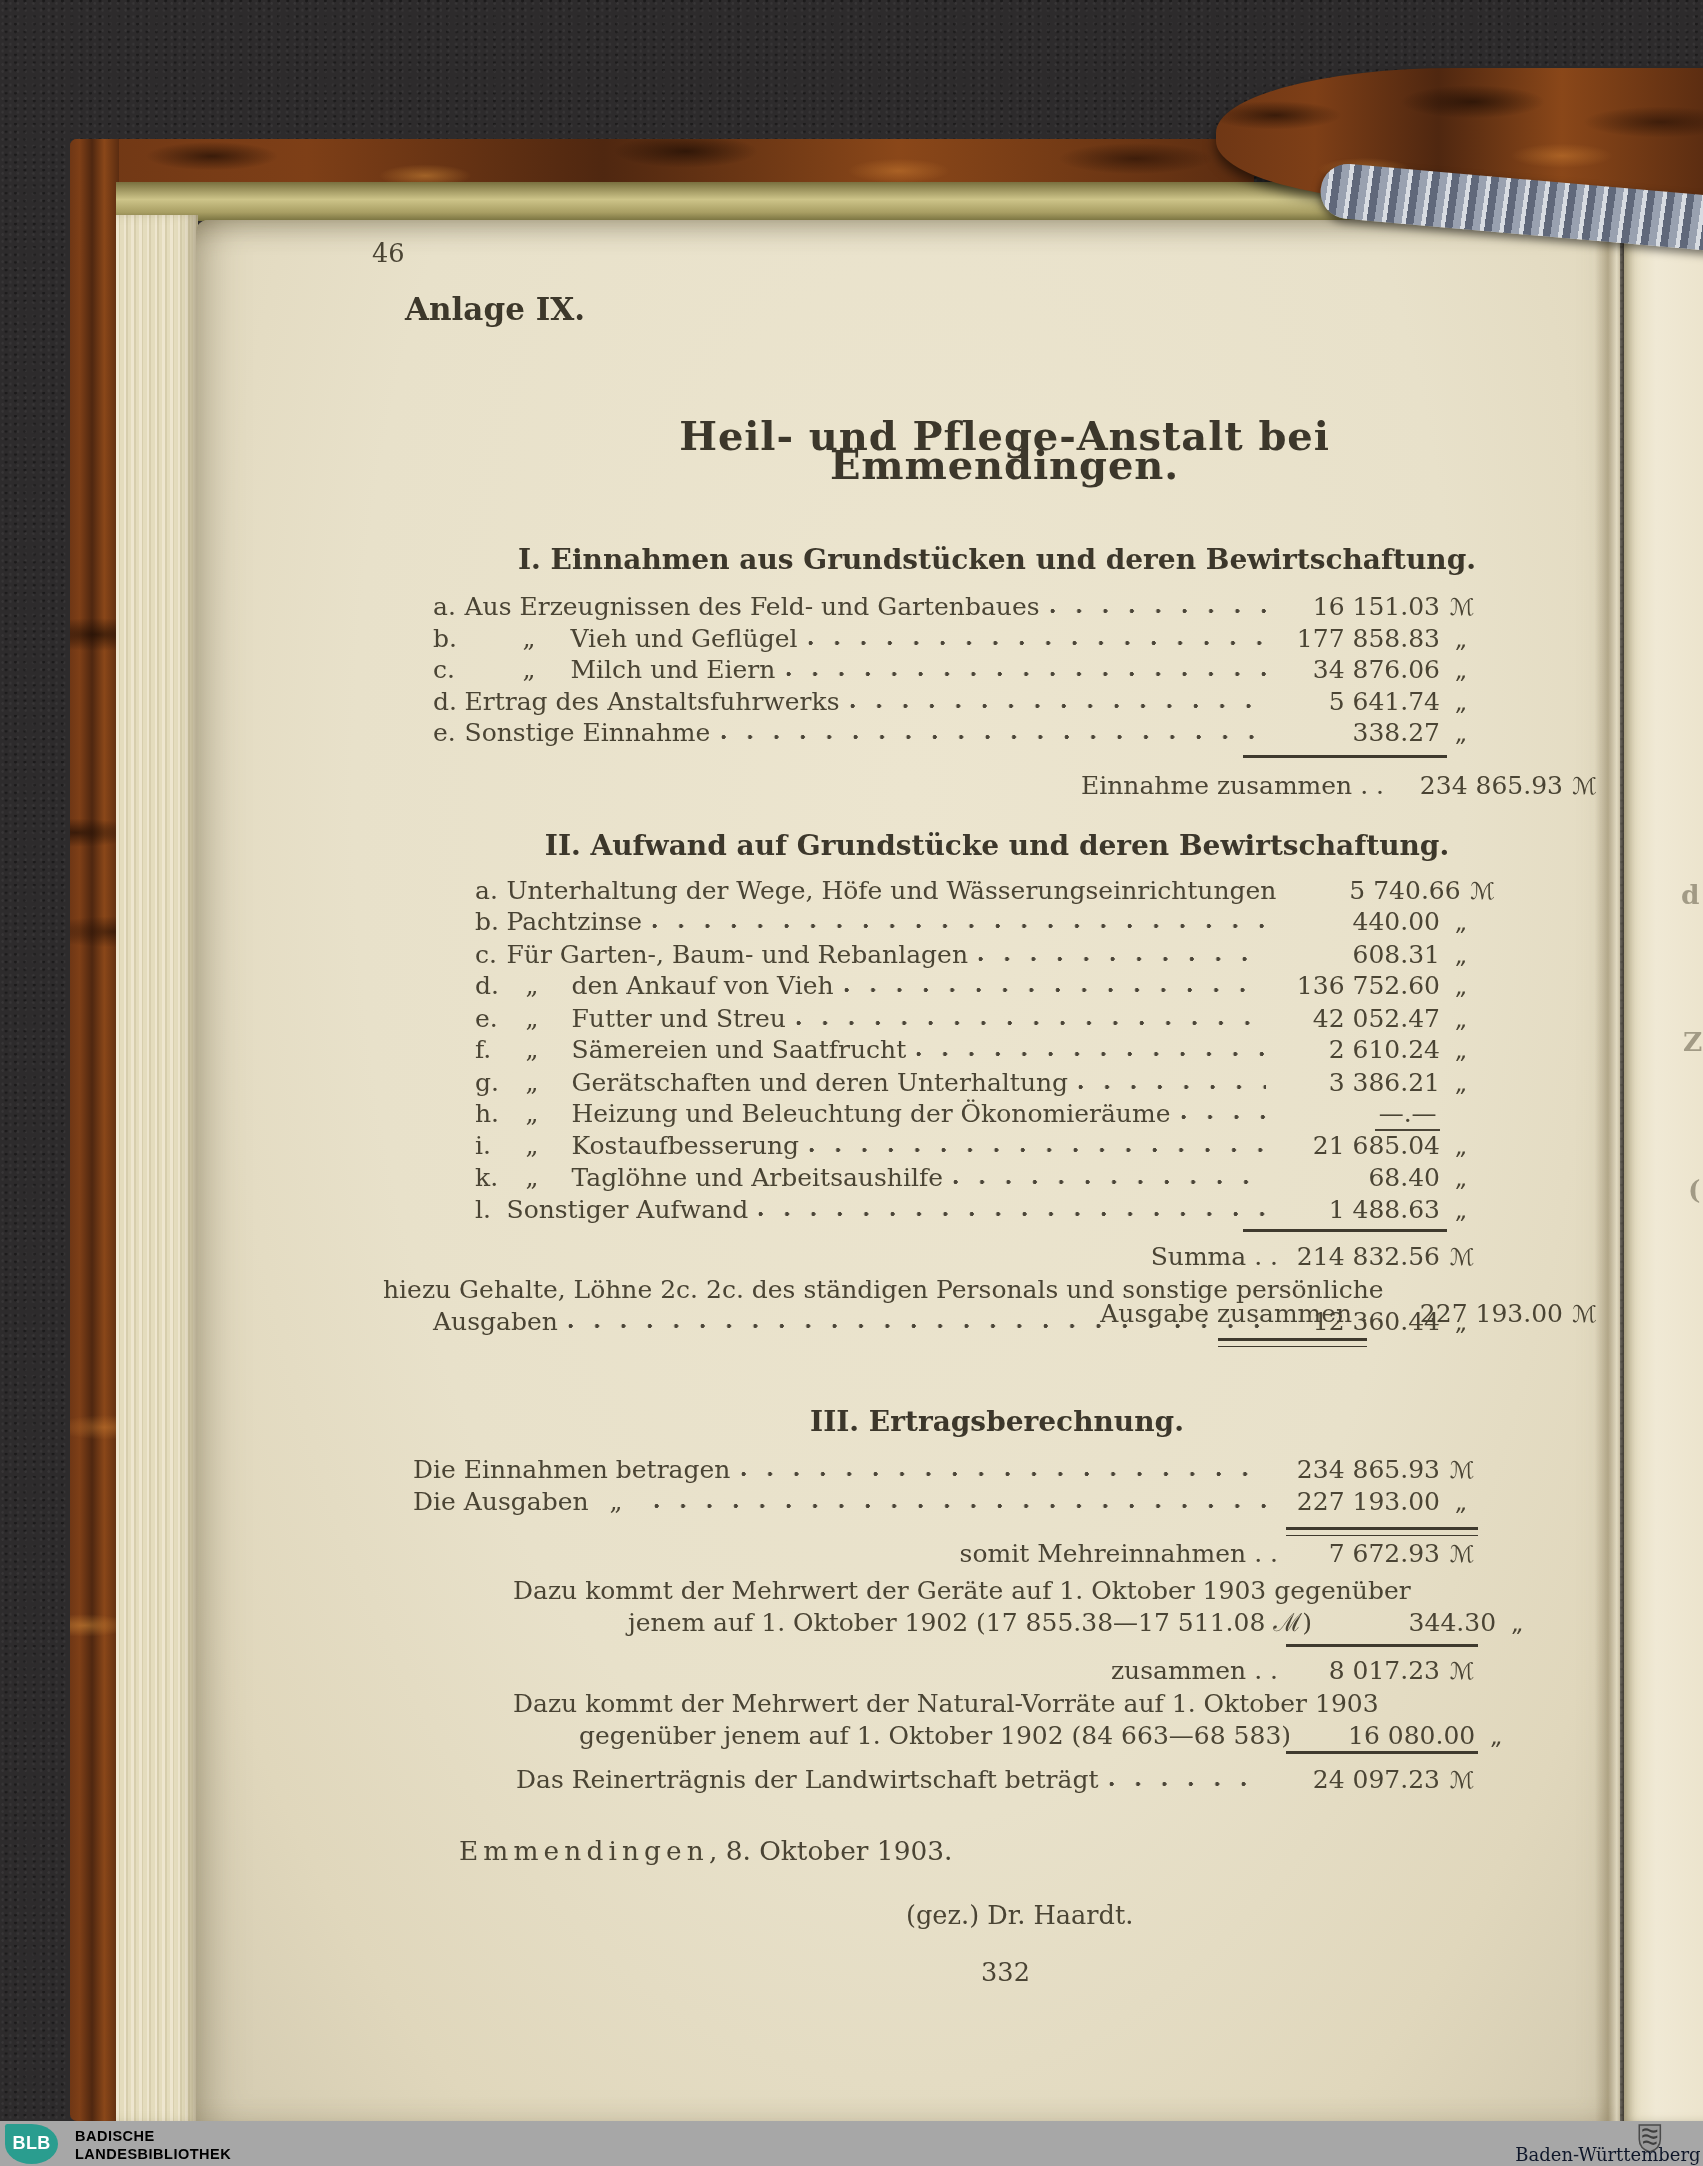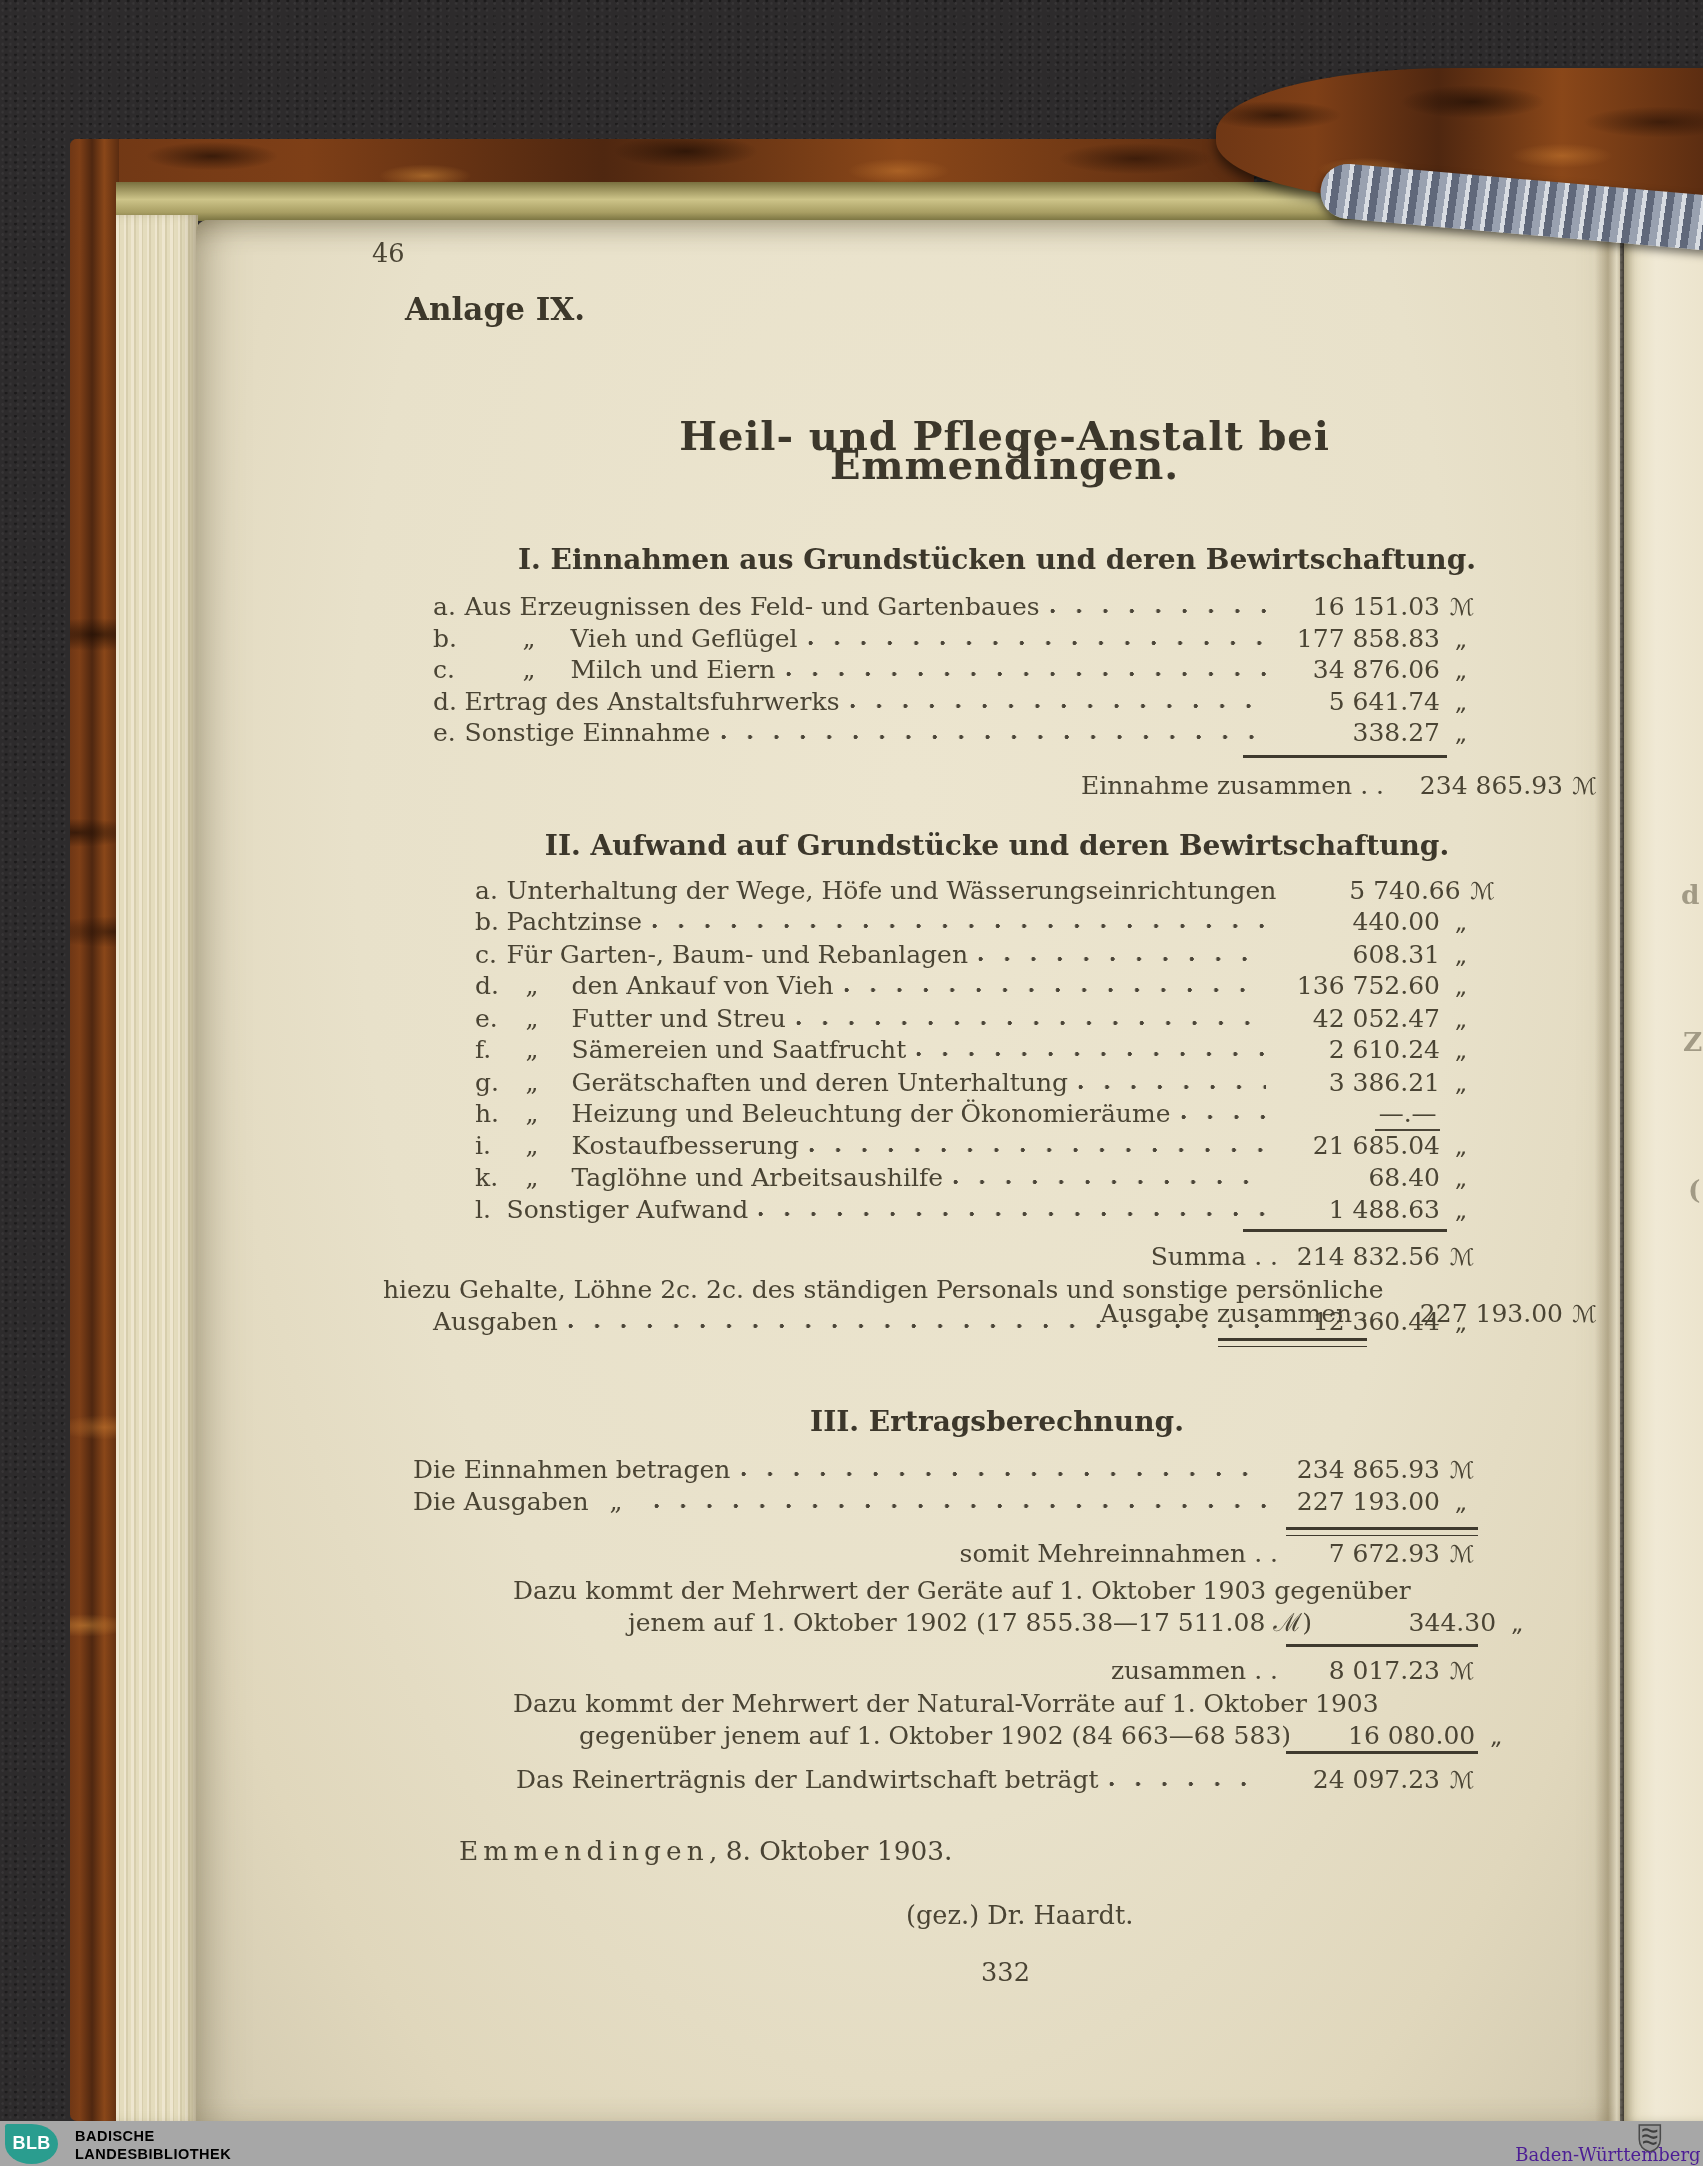--- a/index.html
+++ b/index.html
@@ -99,21 +99,21 @@
 
   
   .footbar{position:absolute;left:0;top:2121px;width:1704px;height:46px;background:#a7a7a7;z-index:50;}
   .blb-logo{position:absolute;left:5.1px;top:2.6px;width:53px;height:40px;background:#2a9d8f;
     border-radius:2.6px 55% 55% 55%;display:flex;align-items:center;justify-content:center;
     color:#ffffff;font-family:"Liberation Sans",sans-serif;font-weight:bold;font-size:18px;letter-spacing:0.4px;}
   .blbtext{position:absolute;left:75px;top:6px;font-family:"Liberation Sans",sans-serif;
     font-weight:bold;font-size:14.5px;line-height:18px;color:#000000;letter-spacing:0.5px;}
   .arms{position:absolute;left:1637px;top:1.7px;}
   .bwtext{position:absolute;right:3.4px;top:23px;font-family:"DejaVu Serif",serif;
-    font-size:18px;color:#4c1d95;}
+    font-size:18px;color:#0f172a;}
 </style>
 </head>
 <body>
 
 <div class="scene">
 
   <div class="leather leather-top"></div>
   <div class="leather leather-left"></div>
   <div class="gilt-top abs"></div>
   <div class="stack-left abs"></div>

